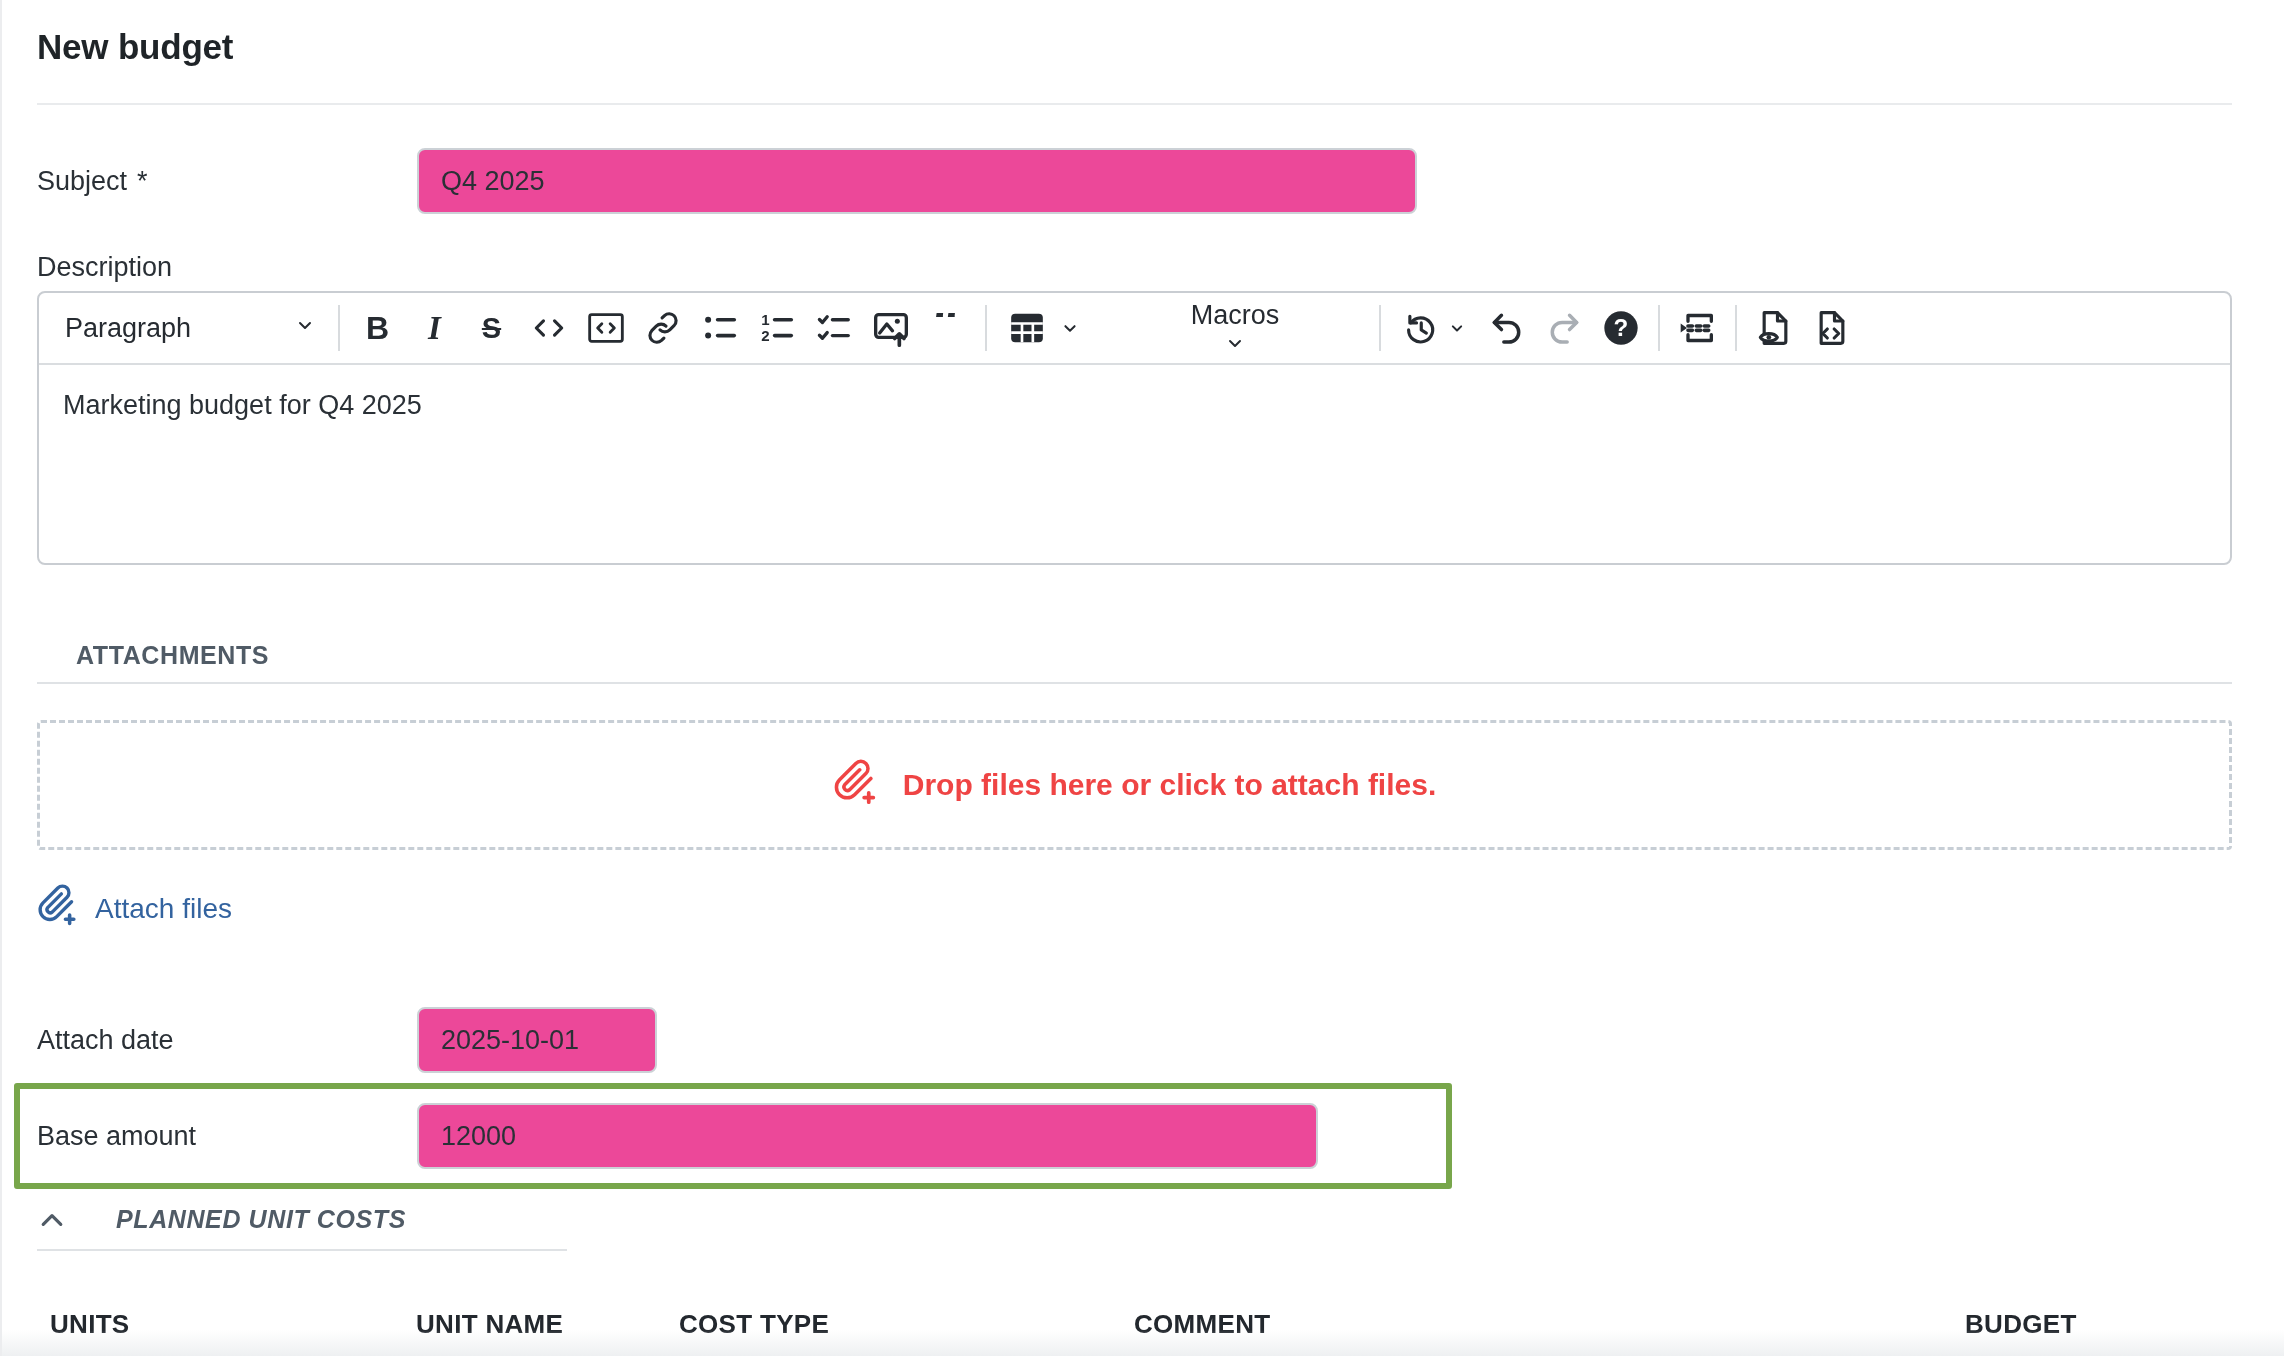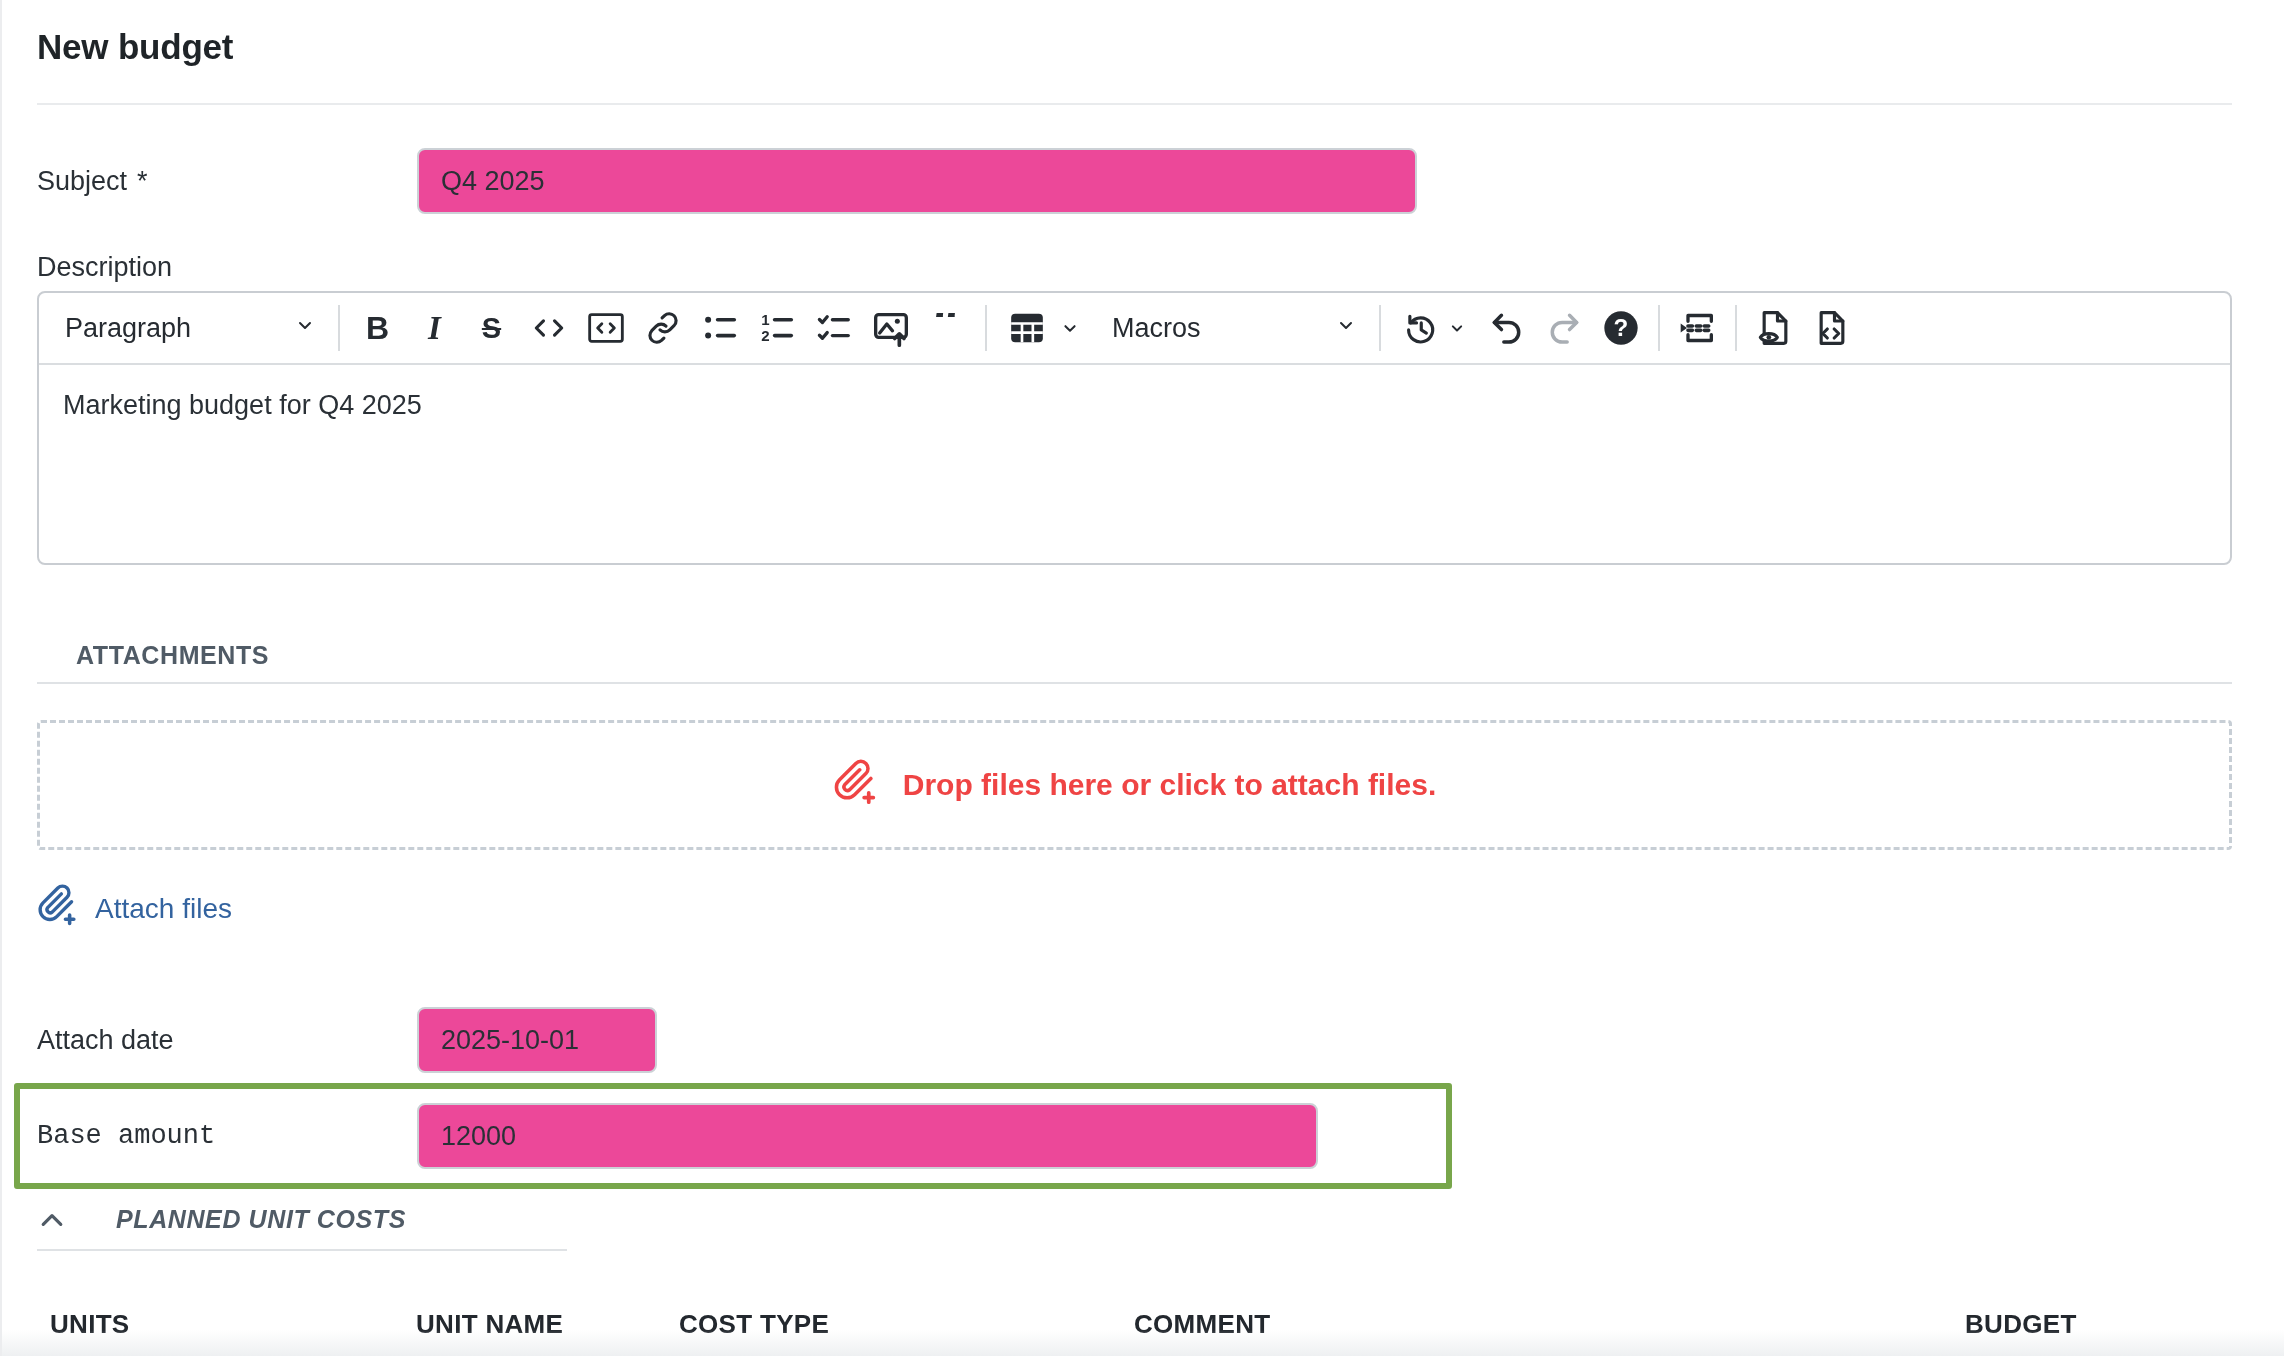--- a/index.html
+++ b/index.html
@@ -22,21 +22,21 @@
     font-size:27px;color:#2a3036;padding:0 22px;font-family:inherit;box-sizing:border-box;outline:none;}
   .subject-row{margin-top:43px;}
   .subject-input{width:1000px;}
 
   .desc-label{margin-top:38px;font-size:27px;color:#2a3036;}
 
   .editor{margin-top:8px;border:2px solid #c9cdd2;border-radius:8px;overflow:hidden;}
   .toolbar{height:70px;display:flex;align-items:center;padding:0 10px;border-bottom:2px solid #dadde0;color:#262b31;}
   .tb-select{display:flex;align-items:center;justify-content:space-between;height:56px;padding:0 12px 0 16px;cursor:pointer;border-radius:6px;}
   .tb-paragraph{width:252px;font-size:27px;}
-  .tb-macros{width:246px;font-size:27px;margin-left:4px;}
+  .tb-macros{width:246px;font-size:27px;margin-left:4px;flex-direction:column;}
   .tb-sep{width:2px;height:46px;background:#d8dbde;margin:0 9px;flex-shrink:0;}
   .tb-btn{min-width:57px;height:56px;display:flex;align-items:center;justify-content:center;cursor:pointer;border-radius:6px;flex-shrink:0;}
   .tb-btn svg{display:block;}
   .glyph-b{font-size:32px;font-weight:800;}
   .glyph-i{font-size:33px;font-style:italic;font-family:"Liberation Serif",serif;font-weight:600;}
   .glyph-s{font-size:29px;font-weight:600;text-decoration:line-through;}
   .glyph-quote{font-family:"DejaVu Serif",serif;font-weight:700;font-size:52px;line-height:20px;height:30px;overflow:hidden;}
   .disabled{color:#a9aeb4;}
   .editor-body{height:198px;padding:20px 24px;font-size:27px;color:#2a3036;line-height:40px;box-sizing:border-box;}
 
@@ -49,21 +49,21 @@
 
   .attach-link{margin-top:34px;display:flex;align-items:center;gap:16px;color:#33639F;
     font-size:28px;width:fit-content;cursor:pointer;text-decoration:none;}
 
   .fixed-row{margin-top:74px;}
   .date-input{width:240px;height:64px;}
 
   .highlight-box{margin-top:10px;margin-left:-23px;width:1438px;height:106px;
     border:6px solid #78A64B;border-radius:3px;box-sizing:border-box;
     display:flex;align-items:center;padding-left:17px;}
-  .highlight-box .field-label{width:380px;font-family:Liberation Mono, monospace;}
+  .highlight-box .field-label{width:380px;}
   .base-input{width:901px;height:70px;}
 
   .puc-header{margin-top:16px;display:flex;gap:10px;cursor:pointer;width:fit-content;font-style:italic;}
   .puc-rule{width:530px;border-bottom:2px solid #dfe2e5;margin-top:10px;}
 
   .cols{position:relative;margin-top:58px;height:36px;font-size:26px;font-weight:700;color:#23282e;letter-spacing:.3px;}
   .cols span{position:absolute;top:0;white-space:nowrap;}
   .col-units{left:13px;}   .col-unitname{left:379px;} .col-costtype{left:642px;}
   .col-comment{left:1097px;} .col-budget{left:1928px;}
 

